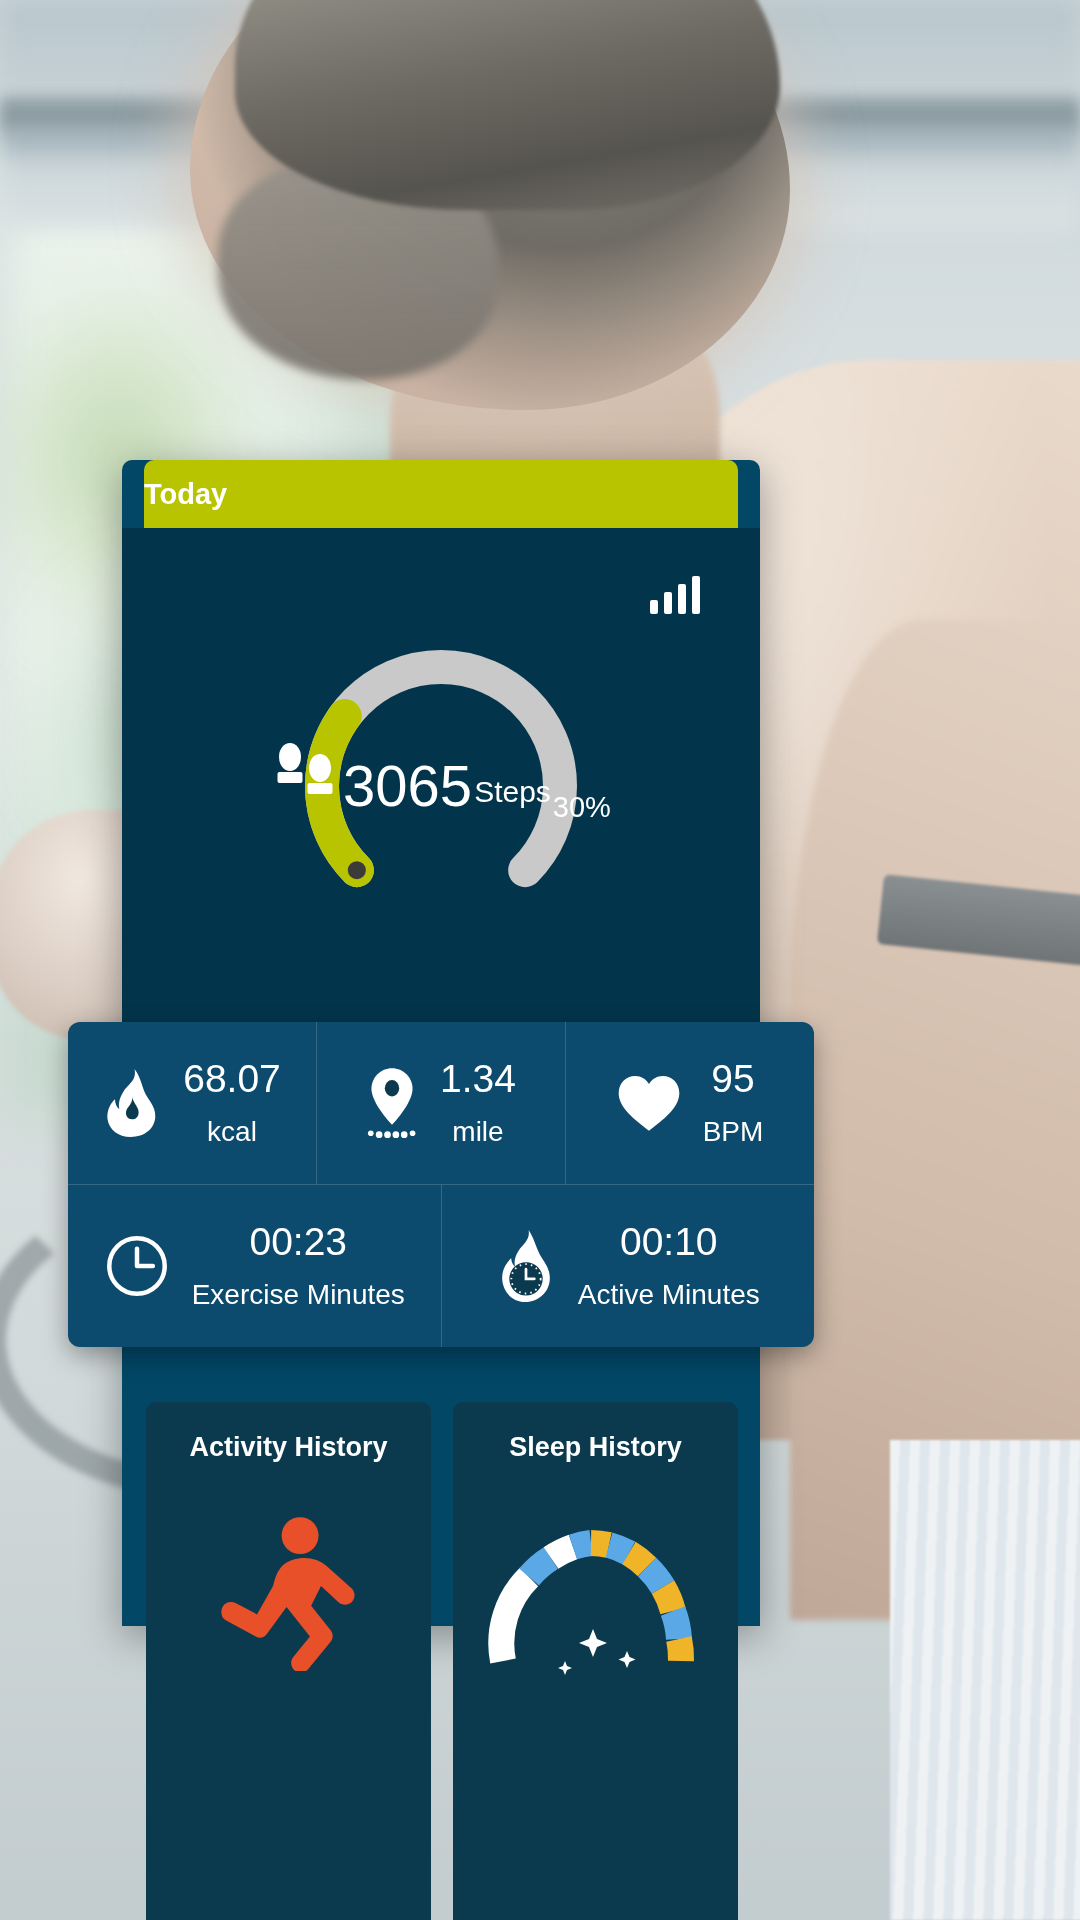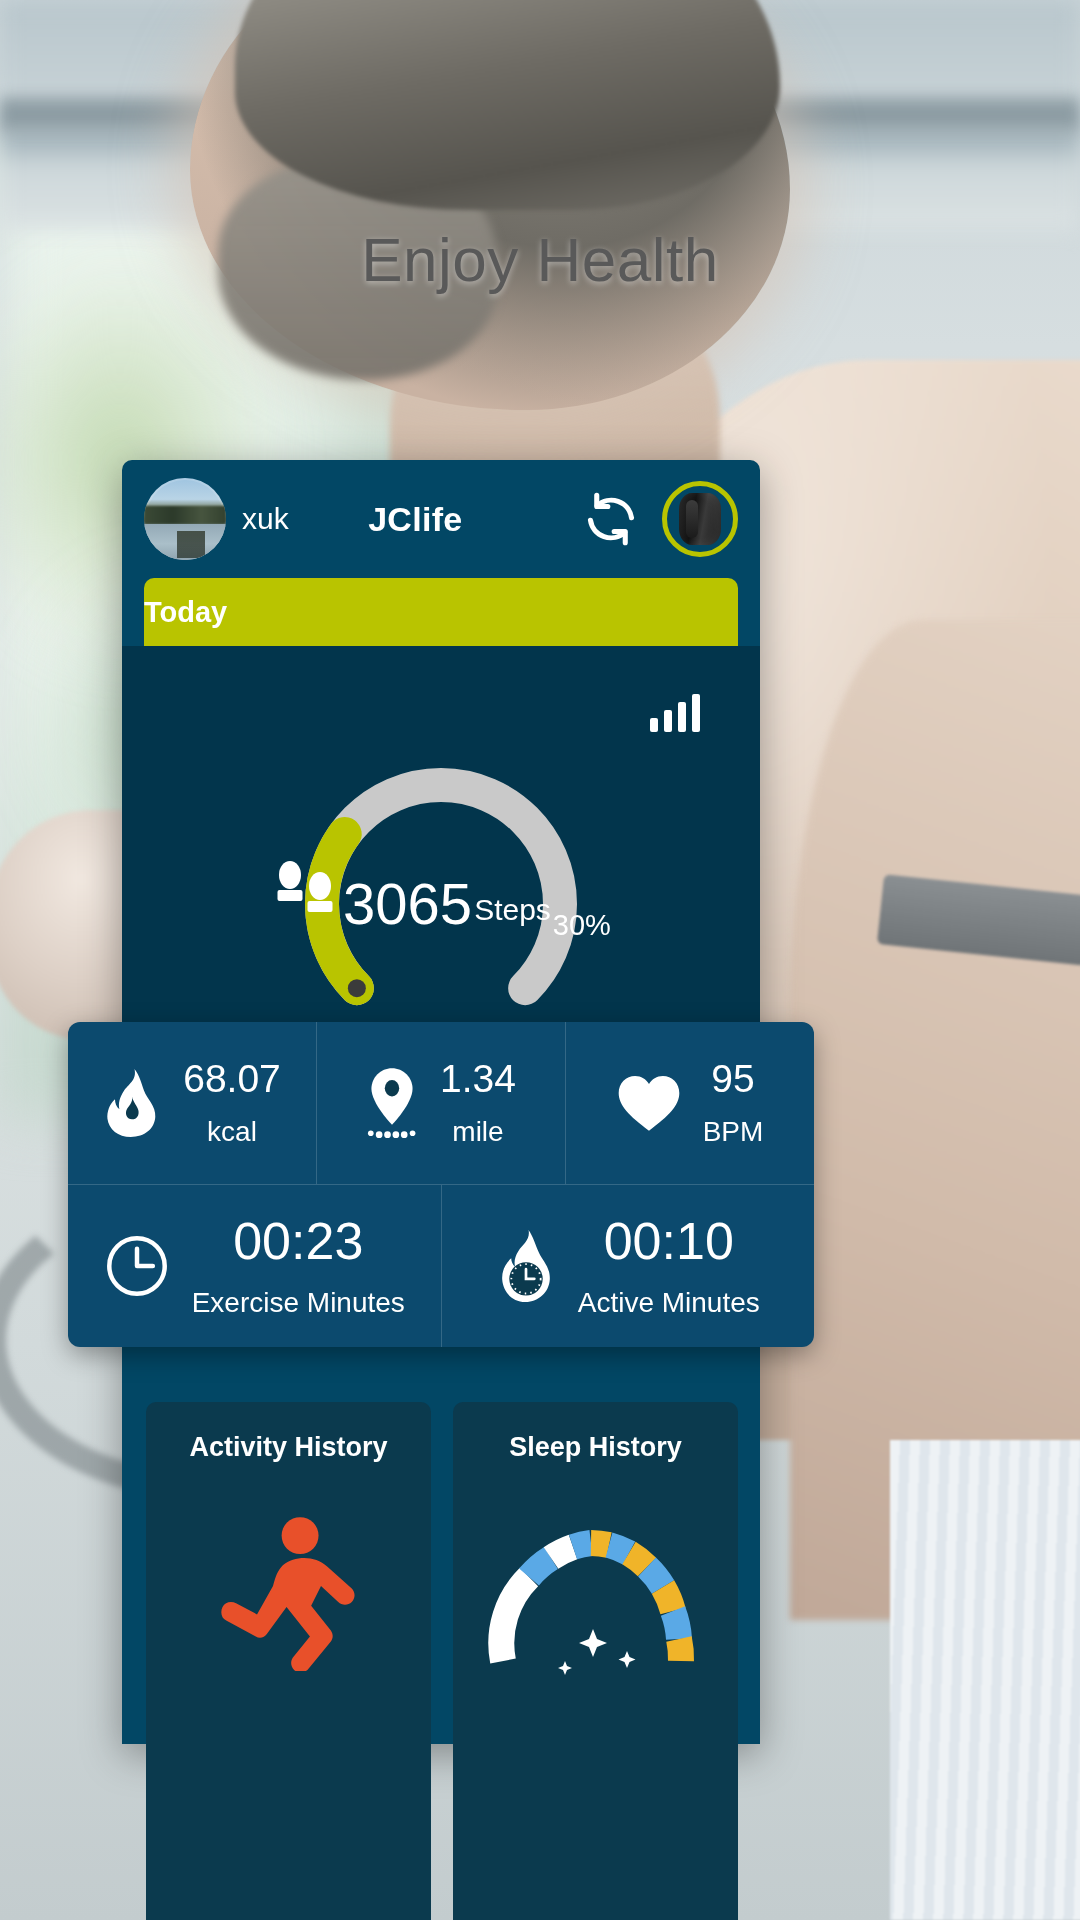--- a/index.html
+++ b/index.html
@@ -217,21 +217,21 @@
     flex:1; display:flex; align-items:center; justify-content:center; gap:22px;
     color:#fff; position:relative;
   }
   .srow.top .scell + .scell { border-left:1px solid rgba(255,255,255,.17); }
   .srow.bot { border-top:1px solid rgba(255,255,255,.17); }
   .srow.bot .scell + .scell { border-left:1px solid rgba(255,255,255,.17); }
   .scell .icon { flex:0 0 auto; display:flex; align-items:center; justify-content:center; }
   .scell .txt { display:flex; flex-direction:column; align-items:center; }
   .scell .val { font-size:39px; line-height:1.1; }
   .scell .unit { font-size:28px; margin-top:16px; }
-  .srow.bot .scell .val { font-size:52px; }
+  .srow.bot .scell .val { font-size:39px; }
   .srow.bot .scell .unit { font-size:28px; }
 
   
   #history {
     position:absolute; left:146px; top:1402px; width:592px;
     display:flex; gap:22px;
   }
   .hcard {
     flex:1; background:#0b3a4e; border-radius:10px 10px 0 0;
     padding:30px 0 0; text-align:center; height:520px; overflow:hidden;
@@ -255,47 +255,24 @@
   <div class="person-head"></div>
   <div class="person-beard"></div>
   <div class="person-hair"></div>
   <div class="person-fist"></div>
   <div class="bar-handle"></div>
   <div class="band-strap"></div>
   <div class="shorts"></div>
 </div>
 
 <div class="hero">
-  <span class="l1">Enjoy Health</span>
 </div>
 
 <div id="app">
 
-  <div class="app-header">
-    <div class="avatar">
-      <div class="trees"></div>
-      <div class="water"></div>
-      <div class="dock"></div>
-    </div>
-    <div class="username">xuk</div>
-    <div class="app-title">JClife</div>
-    <div class="hdr-icons">
-      <div class="sync-icon">
-        <svg width="58" height="58" viewBox="0 0 24 24" fill="none" stroke="#ffffff" stroke-width="2.1" stroke-linecap="round">
-          <path d="M20.5 11.5a8.5 8.5 0 0 0-14.2-5"></path>
-          <polyline points="6.1 2.2 6.1 6.8 10.7 6.8" stroke-linejoin="round"></polyline>
-          <path d="M3.5 12.5a8.5 8.5 0 0 0 14.2 5"></path>
-          <polyline points="17.9 21.8 17.9 17.2 13.3 17.2" stroke-linejoin="round"></polyline>
-        </svg>
-      </div>
-      <div class="device-btn">
-        <div class="band"></div>
-      </div>
-    </div>
-  </div>
 
   <div class="today-bar">
     <span>Today</span>
   </div>
 
   <div class="gauge-wrap">
     <div class="bars-icon">
       <i style="height:14px"></i>
         <i style="height:22px"></i>
         <i style="height:30px"></i>

